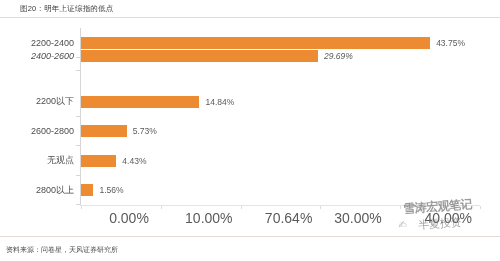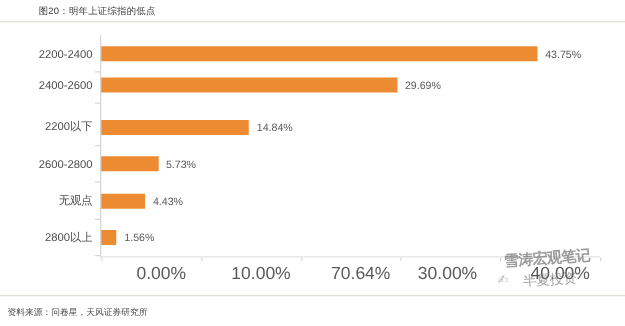--- a/index.html
+++ b/index.html
@@ -19,21 +19,21 @@
     position: absolute;
     left: 0; top: 0;
     width: 500px;
     height: 261px;
     background: #ffffff;
   }
 
   
   .fig-title {
     position: absolute;
-    left: 19px;
+    left: 8px;
     top: 4px;
     font-size: 7.5px;
     color: #3a3a3a;
     letter-spacing: 0.2px;
     white-space: nowrap;
     padding-left: 12px;
   }
   .title-rule {
     position: absolute;
     left: 0;
@@ -207,21 +207,21 @@
 
   <div class="rows" id="rows">
       <div class="row" style="top: 0px; height: 29.5px; padding-left: 36px;">
         <div class="cat-label">2200-2400</div>
         <div class="tick-mark" style="top: 28.5px;"></div>
         <div class="bar-wrap">
           <div class="bar" style="width: 349.125px; background: rgb(237, 139, 51);"></div>
           <div class="bar-value">43.75%</div>
         </div>
       </div>
-      <div class="row" style="top: 25px; height: 29.5px;">
+      <div class="row" style="top: 13px; height: 29.5px; font-style: italic;">
         <div class="cat-label">2400-2600</div>
         <div class="tick-mark" style="top: 28.5px;"></div>
         <div class="bar-wrap">
           <div class="bar" style="width: 236.926px; background: rgb(237, 139, 51);"></div>
           <div class="bar-value">29.69%</div>
         </div>
       </div>
       <div class="row" style="top: 59px; height: 29.5px; padding-left: 18px;">
         <div class="cat-label">2200以下</div>
         <div class="tick-mark" style="top: 28.5px;"></div>

